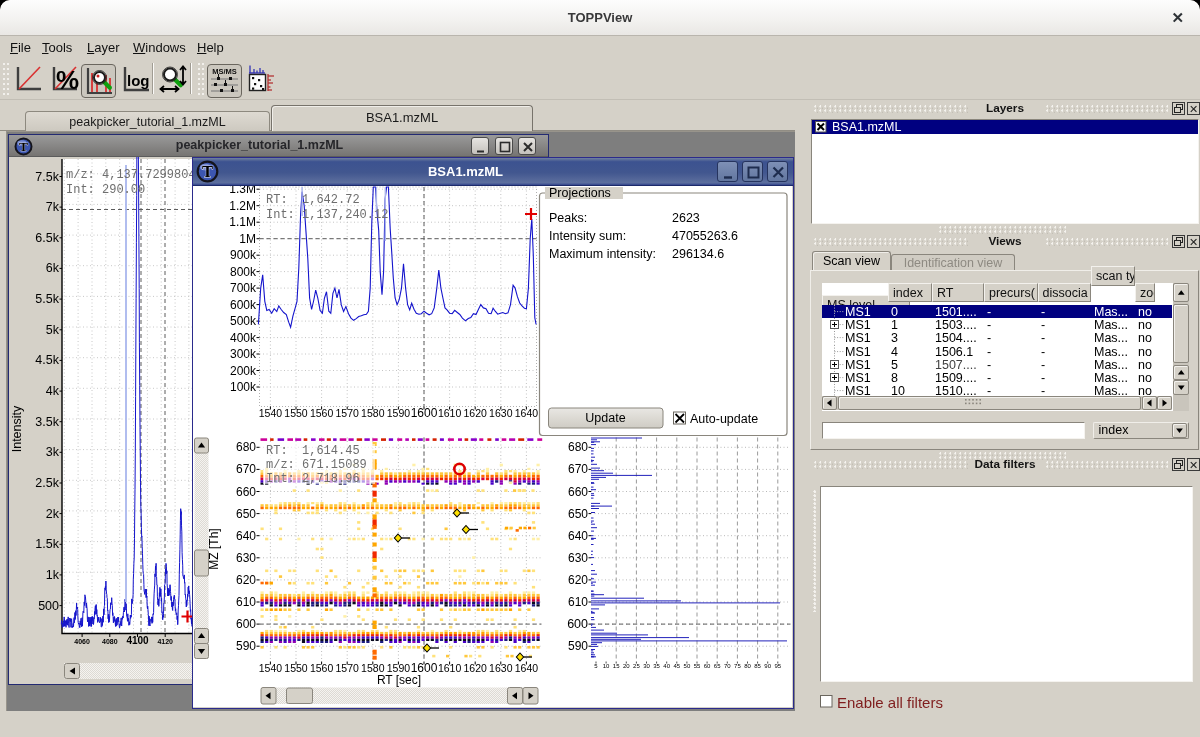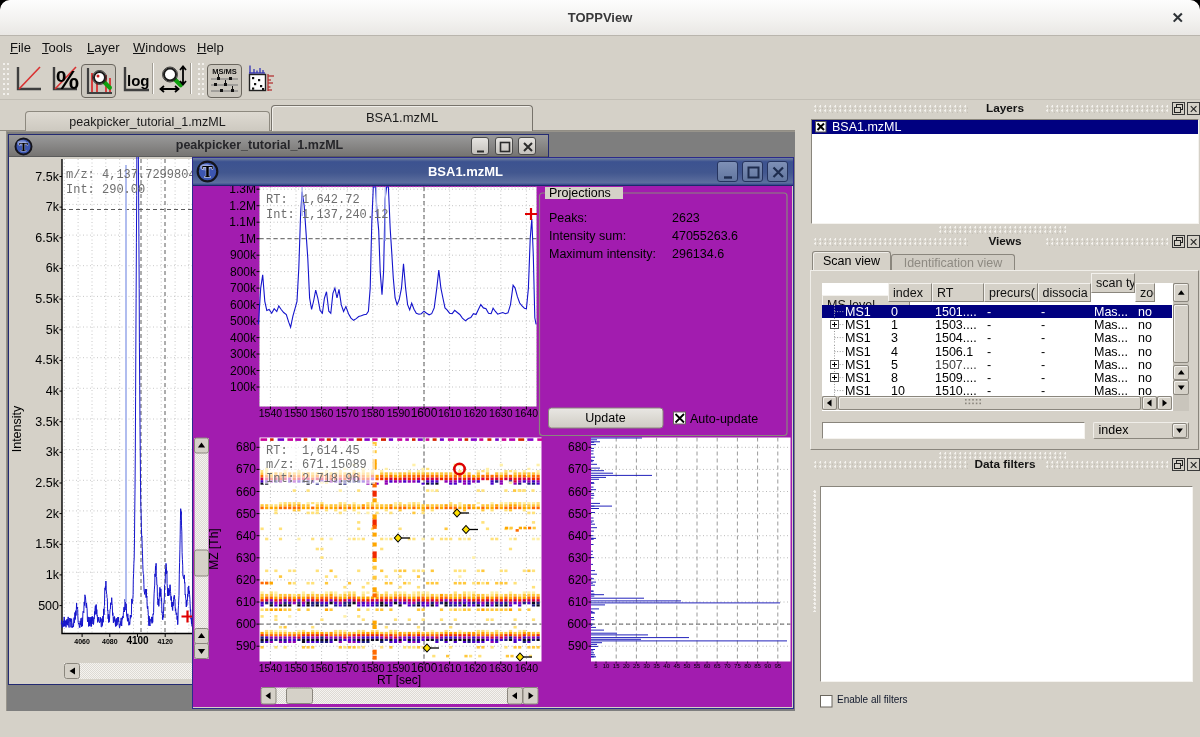--- a/index.html
+++ b/index.html
@@ -293,21 +293,21 @@
           <svg width="21" height="21" style="position:absolute;left:0;top:0">
             <rect x="5.5" y="5.5" width="10" height="10" fill="none" stroke="#1e2c4e" stroke-width="2"></rect>
           </svg>
         </div>
         <div class="wbtn" style="left:574px;top:3.5px;width:21px;height:21px;background:linear-gradient(#7e90b6,#62769f);border:1px solid #26345e">
           <svg width="21" height="21" style="position:absolute;left:0;top:0">
             <path d="M5.5,5.5 L15,15 M15,5.5 L5.5,15" stroke="#1e2c4e" stroke-width="2.2"></path>
           </svg>
         </div>
       </div>
-      <div class="abs" style="left:0;top:28px;width:599px;height:521px;background:#a21caf"><svg width="599" height="521" font-family="Liberation Sans">
+      <div class="abs" style="left:0;top:28px;width:599px;height:521px;background:#ffffff"><svg width="599" height="521" font-family="Liberation Sans">
           <rect x="66.5" y="1" width="277" height="219.5" fill="#fff"></rect>
           <g stroke="#c4c4c4" stroke-width="1" stroke-dasharray="1 2.5">
             <line x1="66.5" y1="201.0" x2="343.5" y2="201.0"></line>
             <line x1="66.5" y1="184.5" x2="343.5" y2="184.5"></line>
             <line x1="66.5" y1="168.0" x2="343.5" y2="168.0"></line>
             <line x1="66.5" y1="151.6" x2="343.5" y2="151.6"></line>
             <line x1="66.5" y1="135.1" x2="343.5" y2="135.1"></line>
             <line x1="66.5" y1="118.6" x2="343.5" y2="118.6"></line>
             <line x1="66.5" y1="102.1" x2="343.5" y2="102.1"></line>
             <line x1="66.5" y1="85.6" x2="343.5" y2="85.6"></line>
@@ -2140,21 +2140,21 @@
     <div class="dockbtn" style="left:1187px;top:235px;font-size:11px;line-height:12px">✕</div>
     <div class="abs" style="left:812px;top:251px;width:79px;height:20px;background:#d5d1c8;border:1px solid #8a867d;border-bottom:none;border-radius:3px 3px 0 0;box-shadow:inset 1px 1px 0 #f0eee9;font-size:12.5px;text-align:center;line-height:19px;color:#000">Scan view</div>
     <div class="abs" style="left:891px;top:254px;width:124px;height:17px;background:#d0ccc3;border:1px solid #8a867d;border-bottom:none;border-radius:3px 3px 0 0;font-size:12.5px;text-align:center;line-height:16px;color:#8e8a82">Identification view</div>
     <div class="abs" style="left:810px;top:270px;width:389px;height:180px;border:1px solid #8a867d;border-top-color:#f0eee9;border-left-color:#f0eee9"></div>
     <div class="abs" style="left:822px;top:282.5px;width:367px;height:128px;background:#fff"></div>
     <div class="th" style="left:822px;top:295px;width:88px;height:19.5px">MS level</div>
     <div class="th" style="left:888px;top:282.5px;width:44px;height:19.5px">index</div>
     <div class="th" style="left:932px;top:282.5px;width:52px;height:19.5px">RT</div>
     <div class="th" style="left:984px;top:282.5px;width:53.5px;height:19.5px">precurs(</div>
     <div class="th" style="left:1037.5px;top:282.5px;width:53.5px;height:19.5px">dissocia</div>
-    <div class="th" style="left:1091.0px;top:273px;width:44px;height:19.5px">scan ty</div>
+    <div class="th" style="left:1091.0px;top:266px;width:44px;height:19.5px">scan ty</div>
     <div class="th" style="left:1135.0px;top:282.5px;width:20px;height:19.5px">zoom</div>
     <div class="abs" style="left:1172.5px;top:282.5px;width:16.5px;height:128px;background:#c9c5bc"></div>
     <div class="sbbtn" style="left:1172.5px;top:282.5px;width:16.5px;height:19.5px"></div>
     <svg class="abs" style="left:1172.5px;top:282.5px" width="16.5" height="19.5">
       <path d="M8.25,7.15 L4.85,11.75 H11.65 Z" fill="#000"></path>
     </svg>
     <div class="sbbtn" style="left:1172.5px;top:365px;width:16.5px;height:15px"></div>
     <svg class="abs" style="left:1172.5px;top:365px" width="16.5" height="15">
       <path d="M8.25,4.9 L4.85,9.5 H11.65 Z" fill="#000"></path>
     </svg>
@@ -2288,13 +2288,13 @@
     <div class="dockbtn" style="left:1172px;top:458px"><svg width="11" height="11">
         <rect x="3.5" y="1.5" width="6" height="5" fill="none" stroke="#222"></rect>
         <rect x="1.5" y="4.5" width="6" height="5" fill="#d5d1c8" stroke="#222"></rect>
       </svg></div>
     <div class="dockbtn" style="left:1187px;top:458px;font-size:11px;line-height:12px">✕</div>
     <div class="abs" style="left:813px;top:490px;width:5px;height:122px;background-image:radial-gradient(circle at 1.6px 1.6px,#f3f1ed 1.1px,rgba(0,0,0,0) 1.4px),radial-gradient(circle at 1.6px 1.6px,#aaa69c .7px,rgba(0,0,0,0) 1px);background-size:4.6px 4px"></div>
     <div class="abs sunken" style="left:819.5px;top:486px;width:373.5px;height:196px"></div>
     <svg class="abs" style="left:820px;top:694.5px" width="13" height="13">
       <rect x="0.5" y="0.5" width="11.5" height="11.5" fill="#fff" stroke="#6a665e"></rect>
     </svg>
-    <div class="abs" style="left:837px;top:694px;font-size:10px;color:#0f172a">Enable all filters</div>
+    <div class="abs" style="left:837px;top:694px;font-size:15px;color:#7f1d1d">Enable all filters</div>
   </div>
 </body></html>

